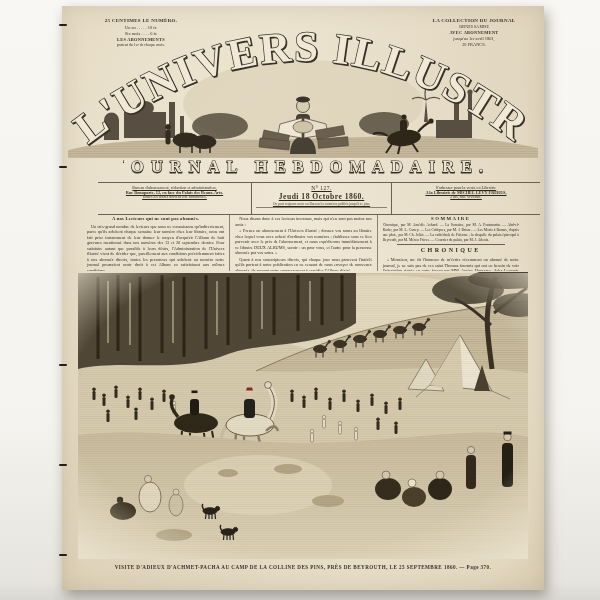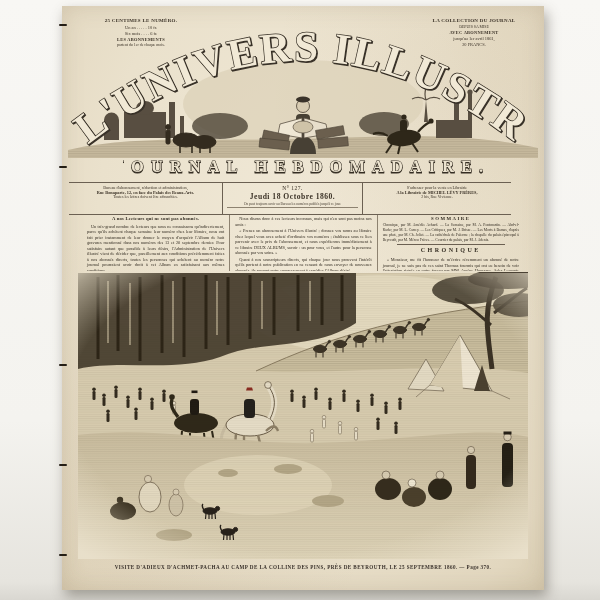--- a/index.html
+++ b/index.html
@@ -15,22 +15,22 @@
   .stitch{position:absolute;left:-3px;width:8px;height:2px;background:#241e16;border-radius:1px;}
   .corner{position:absolute;text-align:center;color:#3a3126;line-height:1.35;}
   .corner-left{left:14px;top:12px;width:130px;}
   .corner-right{right:8px;top:12px;width:124px;}
   .c-big{font-size:5px;font-weight:bold;letter-spacing:.3px;}
   .c-sm{font-size:4.4px;}
   .c-tiny{font-size:3.9px;}
   .c-bold{font-size:4.4px;font-weight:bold;letter-spacing:.3px;}
   .masthead-svg{position:absolute;left:6px;top:20px;width:470px;height:132px;}
   .subtitle-svg{position:absolute;left:50%;transform:translateX(-50%);top:149px;width:360px;height:24px;}
-  .issue-bar{position:absolute;left:7px;top:176px;width:442px;height:31px;display:flex;
-    border-top:1px solid #6b6052;border-bottom:1px solid #6b6052;}
+  .issue-bar{position:absolute;left:36px;top:176px;width:442px;height:31px;display:flex;
+    border-top:1px solid #6b6052;border-bottom:1px solid #6b6052;text-decoration:underline;}
   .ib-col{text-align:center;padding:2px 4px;box-sizing:border-box;color:#3a3126;}
   .ib-col + .ib-col{border-left:1px solid #6b6052;}
   .ib-left{width:153px;}.ib-center{width:140px;}.ib-right{width:149px;}
   .ib-l1{font-size:4.2px;}
   .ib-l2{font-size:4.3px;font-weight:bold;}
   .ib-l3{font-size:3.9px;}
   .ib-num{font-size:5.6px;letter-spacing:.4px;}
   .ib-date{font-size:7.6px;font-weight:bold;letter-spacing:.5px;margin-top:1px;}
   .ib-note{font-size:3.5px;color:#4a4135;margin-top:1px;border-bottom:1px solid #8d8270;padding-bottom:1px;}
   .articles{position:absolute;left:20px;top:209px;width:442px;height:56px;display:flex;overflow:hidden;}

